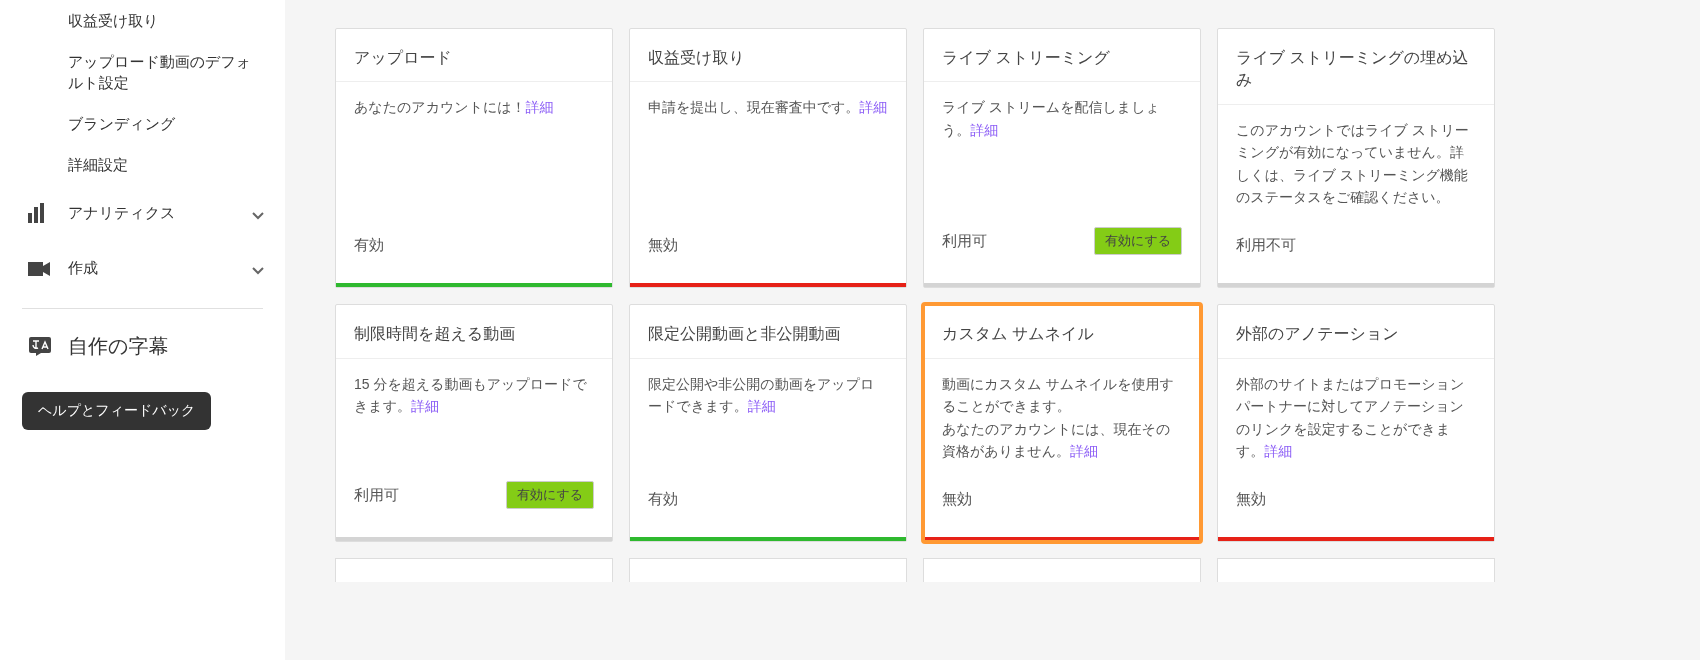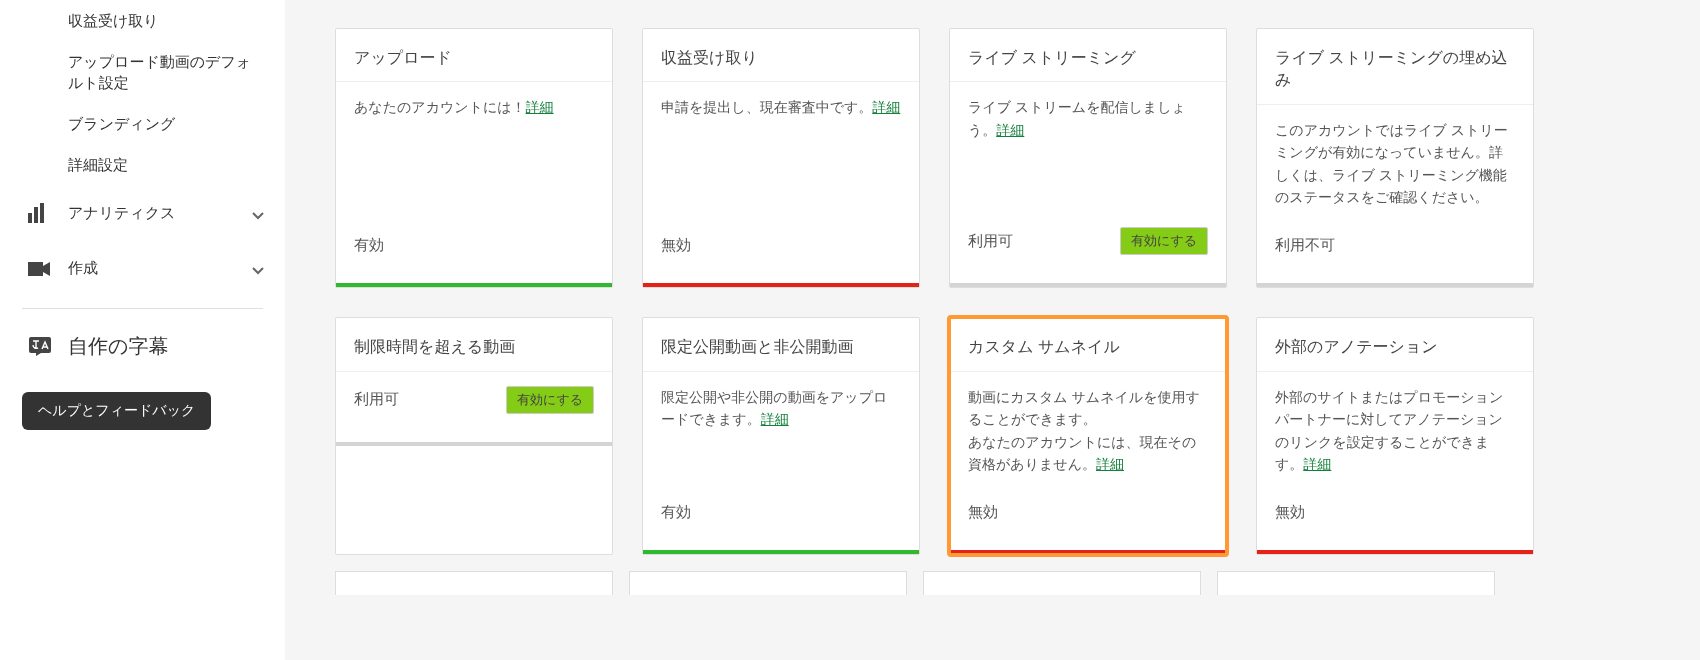--- a/index.html
+++ b/index.html
@@ -90,21 +90,21 @@
   }
   
   .main {
     flex: 1;
     padding: 0 20px 0 50px;
     overflow: hidden;
   }
   .cards-grid {
     display: flex;
     flex-wrap: wrap;
-    gap: 29px;
+    gap: 16px;
     margin-top: 28px;
   }
   .card {
     width: 278px;
     min-height: 232px;
     background: #fff;
     border: 1px solid #ddd;
     border-radius: 2px;
     display: flex;
     flex-direction: column;
@@ -122,22 +122,21 @@
     line-height: 1.4;
   }
   .card-body {
     padding: 14px 18px;
     font-size: 14px;
     color: #555;
     line-height: 1.6;
     flex: 1;
   }
   .detail-link {
-    text-decoration: underline;
-    color: #15803d;
+    color: #8b5cf6;
     cursor: pointer;
     margin-top: 47px;
   }
   .card-footer {
     padding: 14px 18px 28px 18px;
     display: flex;
     align-items: center;
     justify-content: space-between;
     font-size: 15px;
     color: #555;
@@ -263,20 +262,21 @@
         <div class="card">
           <div class="card-header">ライブ ストリーミングの埋め込み</div>
           <div class="card-body"><span>このアカウントではライブ ストリーミングが有効になっていません。詳しくは、ライブ ストリーミング機能のステータスをご確認ください。</span></div>
           <div class="card-footer">
             <span>利用不可</span>
           </div>
           <div class="status-bar status-grey"></div>
         </div>
         <div class="card">
           <div class="card-header">制限時間を超える動画</div>
+          <div class="card-body"><span>15 分を超える動画もアップロードできます。</span><span class="detail-link">詳細</span></div>
           <div class="card-footer">
             <span>利用可</span>
             <button class="enable-button">有効にする</button>
           </div>
           <div class="status-bar status-grey"></div>
         </div>
         <div class="card">
           <div class="card-header">限定公開動画と非公開動画</div>
           <div class="card-body"><span>限定公開や非公開の動画をアップロードできます。</span><span class="detail-link">詳細</span></div>
           <div class="card-footer">

